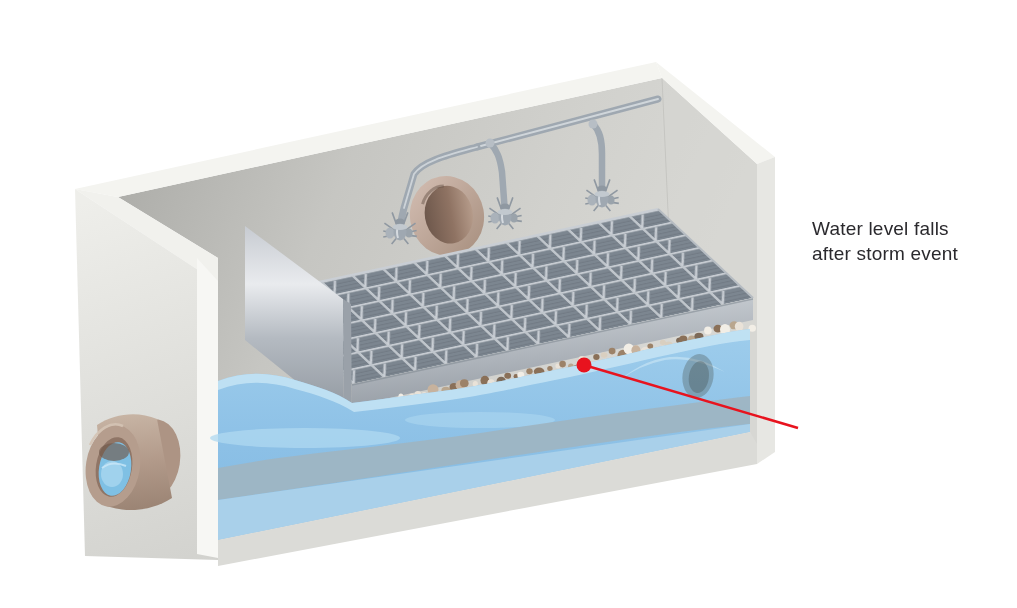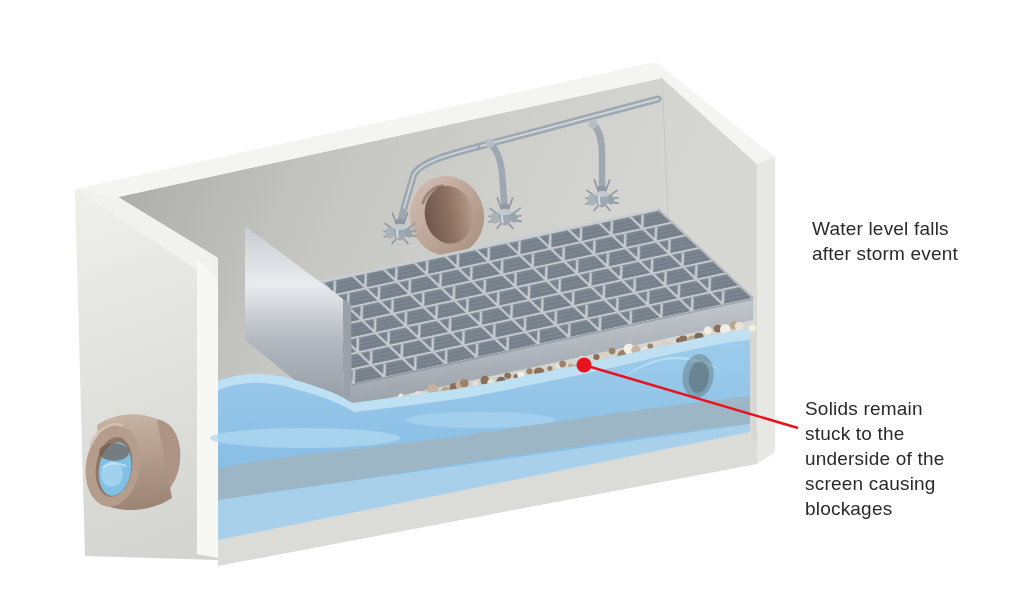--- a/index.html
+++ b/index.html
@@ -290,19 +290,14 @@
   </g>
 
   <g>
     <line x1="584" y1="365" x2="798" y2="428" style="stroke:var(--c-red,#E8131E)" stroke-width="2.6"></line>
     <circle cx="584" cy="365" r="7.5" style="fill:var(--c-red,#E8131E)"></circle>
   </g>
 </svg>
 
 <div class="label" id="label-water">Water level falls
 after storm event</div>
-<div class="label" id="label-solids">Solids remain
-stuck to the
-underside of the
-screen causing
-blockages</div>
 
 </div>
 
 </body></html>

